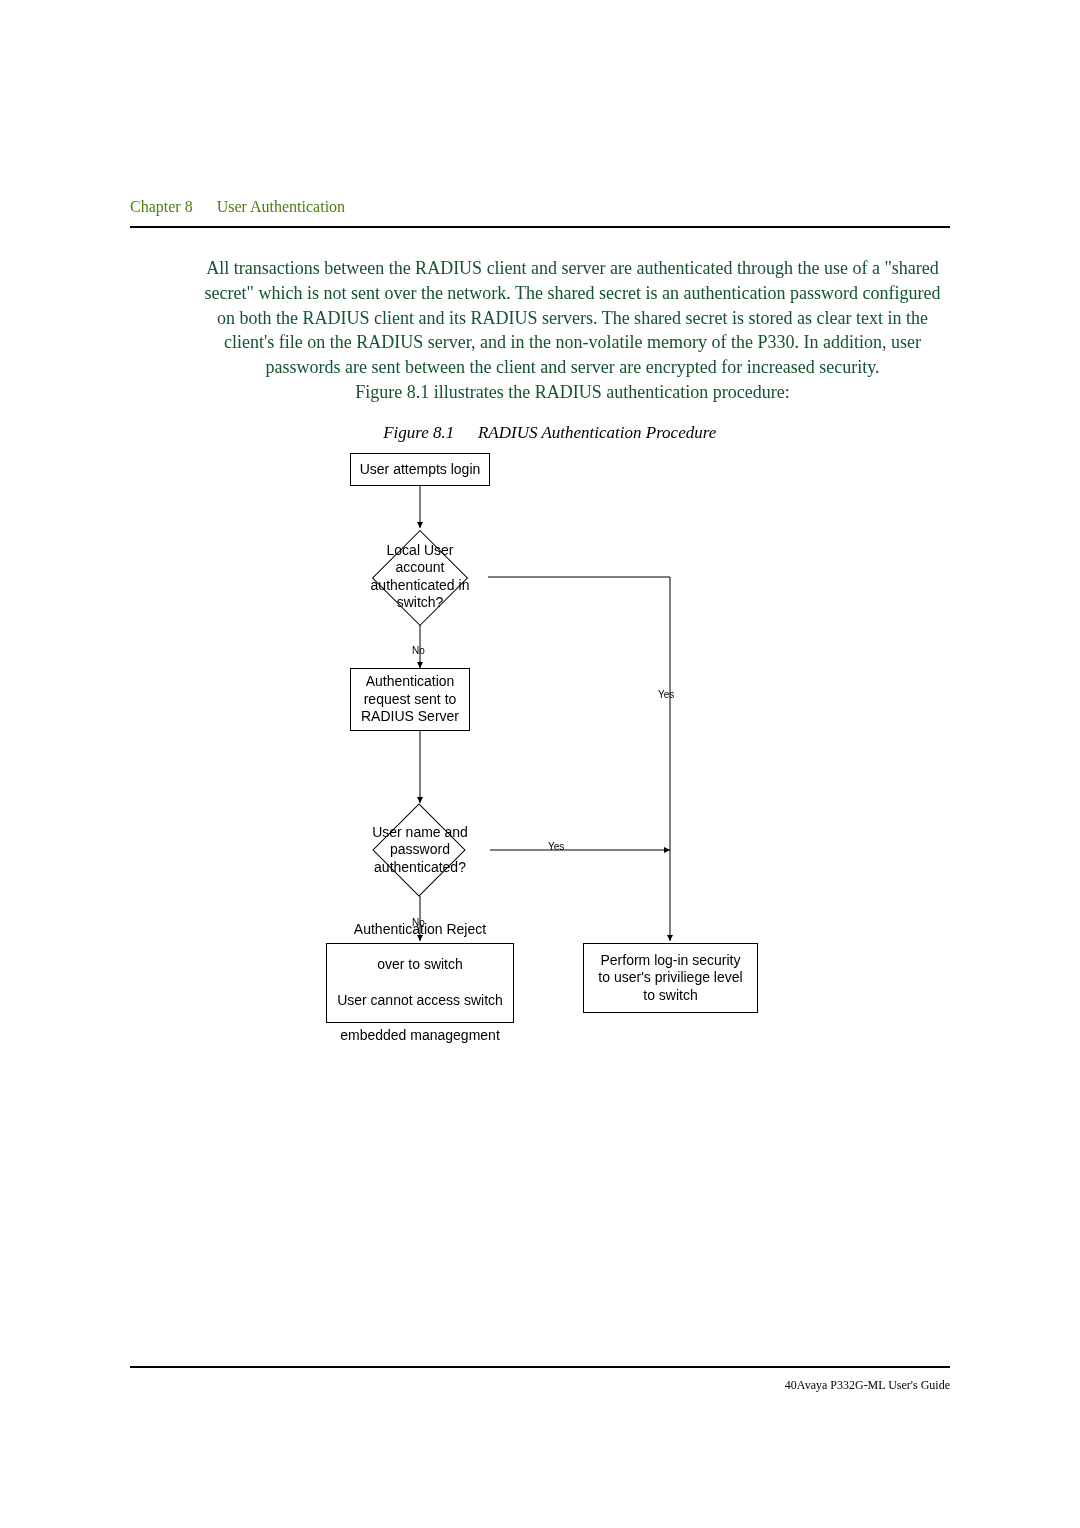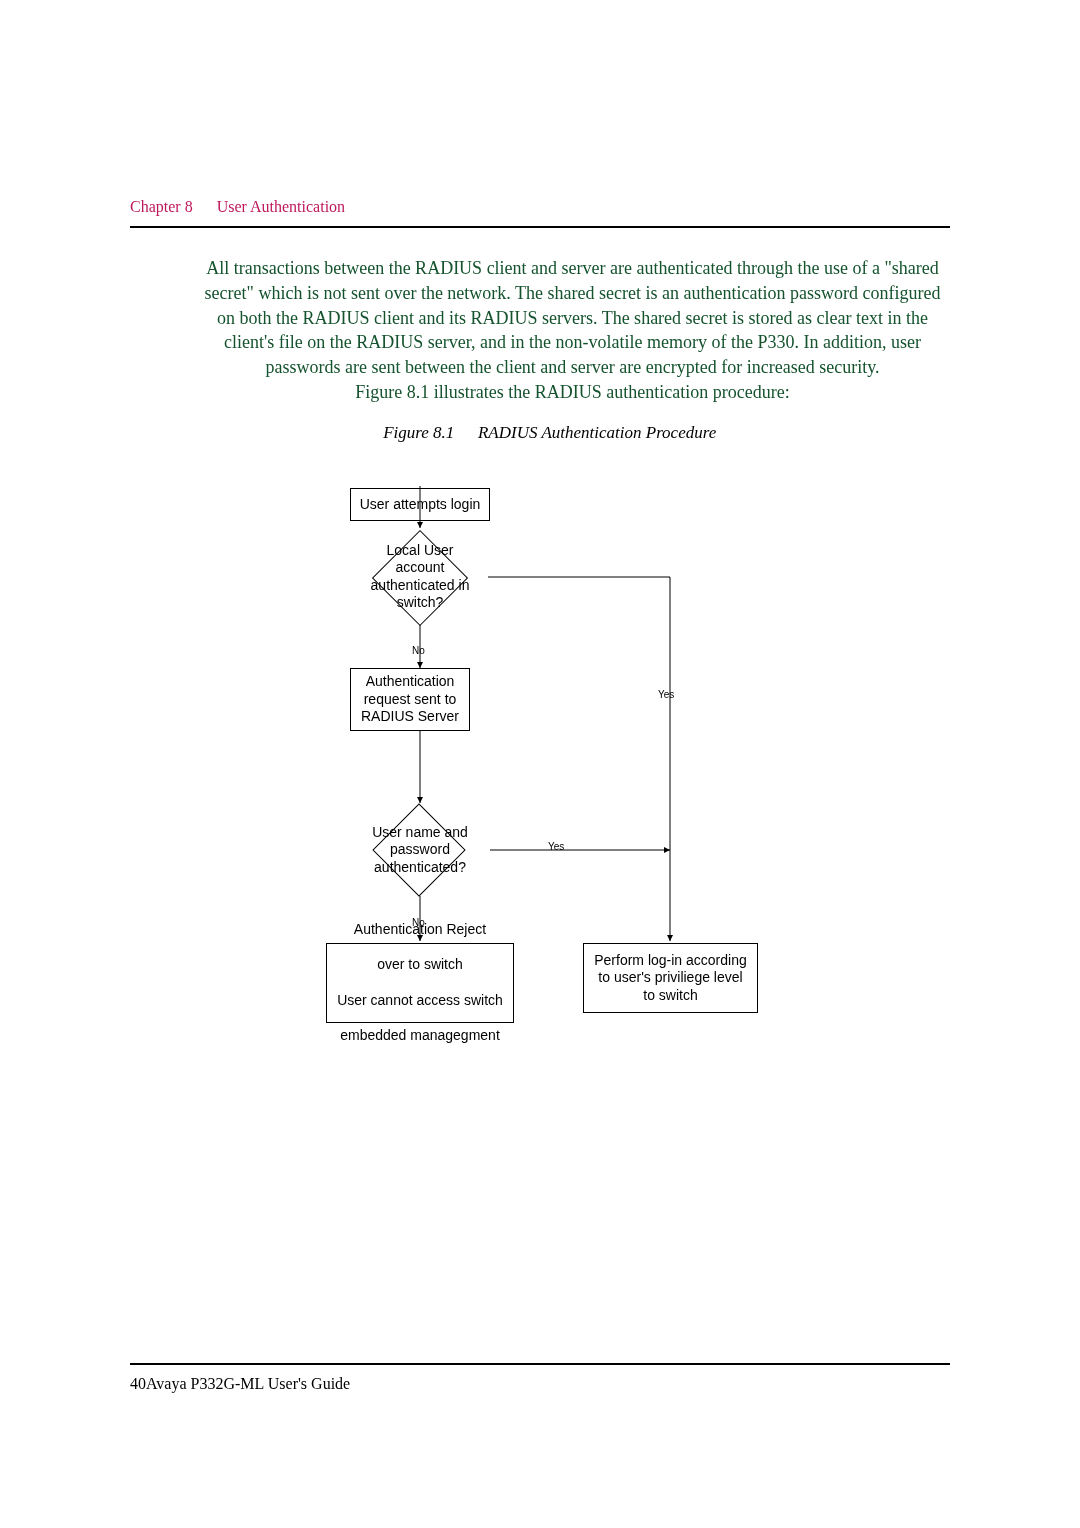--- a/index.html
+++ b/index.html
@@ -12,21 +12,21 @@
       width: 1080px;
       height: 1528px;
       font-family: "Palatino Linotype", "Book Antiqua", Palatino, serif;
       position: relative;
     }
     .page {
       padding: 198px 130px 0 130px;
     }
     .header {
       font-size: 16px;
-      color: #be185d;
+      color: #4d7c0f;
       margin-bottom: 10px;
     }
     .header-chapter {
       margin-right: 20px;
     }
     .header-title {
       display: inline;
     }
     .header-divider {
       border-top: 2px solid #000;
@@ -107,22 +107,22 @@
       bottom: 135px;
       left: 130px;
       right: 130px;
     }
     .footer-divider {
       border-top: 2px solid #000;
       margin-bottom: 10px;
     }
     .footer-row {
       display: flex;
-      justify-content: flex-start;
-      font-size: 16px;
+      justify-content: flex-end;
+      font-size: 12px;
     }
   </style>
 </head>
 <body>
 
 <div class="page">
   <div class="header">
     <span class="header-chapter">Chapter 8</span>
     <span class="header-title">User Authentication</span>
   </div>
@@ -156,21 +156,21 @@
       <line x1="120" y1="278" x2="120" y2="350" stroke="#000" stroke-width="1" marker-end="url(#arrow)"></line>
 
       <line x1="120" y1="443" x2="120" y2="488" stroke="#000" stroke-width="1" marker-end="url(#arrow)"></line>
 
       <line x1="190" y1="397" x2="370" y2="397" stroke="#000" stroke-width="1" marker-end="url(#arrow)"></line>
 
       <line x1="370" y1="243" x2="370" y2="263" stroke="#000" stroke-width="1"></line>
       <line x1="370" y1="263" x2="370" y2="488" stroke="#000" stroke-width="1" marker-end="url(#arrow)"></line>
     </svg>
 
-    <div class="box" style="left:50px; top:0; width:140px; height:33px;margin-top:35px;">
+    <div class="box" style="left:50px; top:0; width:140px; height:33px;">
       <span>User attempts login</span>
     </div>
 
     <div class="diamond-wrap" style="left:52px; top:76px; width:136px; height:96px;">
       <div class="diamond-shape" style="left:34px; top:15px; width:68px; height:68px;"></div>
       <div class="diamond-text">
         <span>Local User</span>
         <span>account</span>
         <span>authenticated in</span>
         <span>switch?</span>
@@ -201,21 +201,21 @@
     <div class="label" style="left:112px; top:464px;">No</div>
 
     <div class="box" style="left:26px; top:490px; width:188px; height:80px;gap:18px;">
       <span>Authentication Reject</span>
       <span>over to switch</span>
       <span>User cannot access switch</span>
       <span>embedded managegment</span>
     </div>
 
     <div class="box" style="left:283px; top:490px; width:175px; height:70px;">
-      <span>Perform log-in according</span>
+      <span>Perform log-in security</span>
       <span>to user's priviliege level</span>
       <span>to switch</span>
     </div>
 
   </div>
 </div>
 
 <div class="footer">
   <div class="footer-divider"></div>
   <div class="footer-row">

